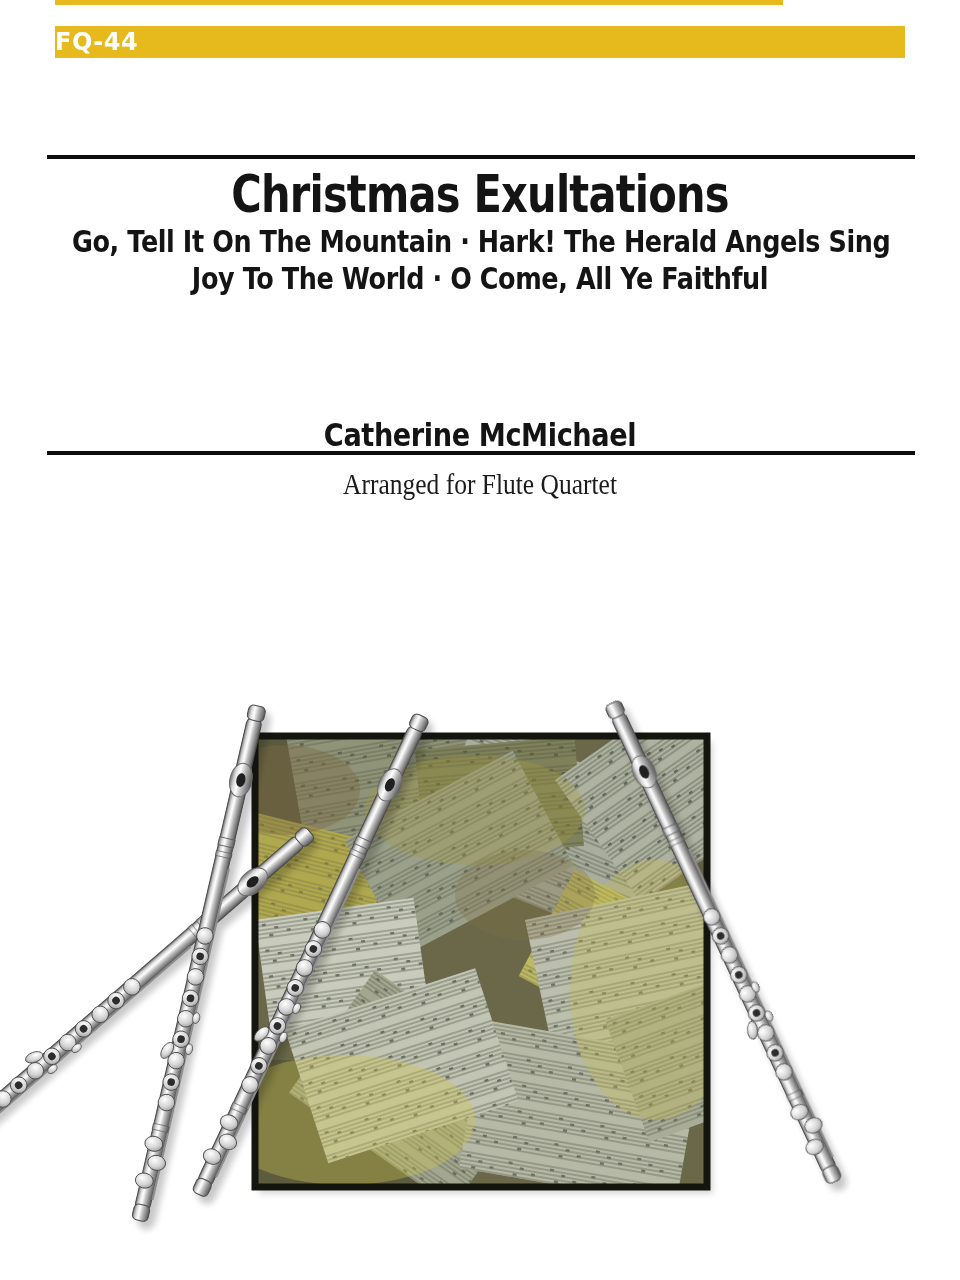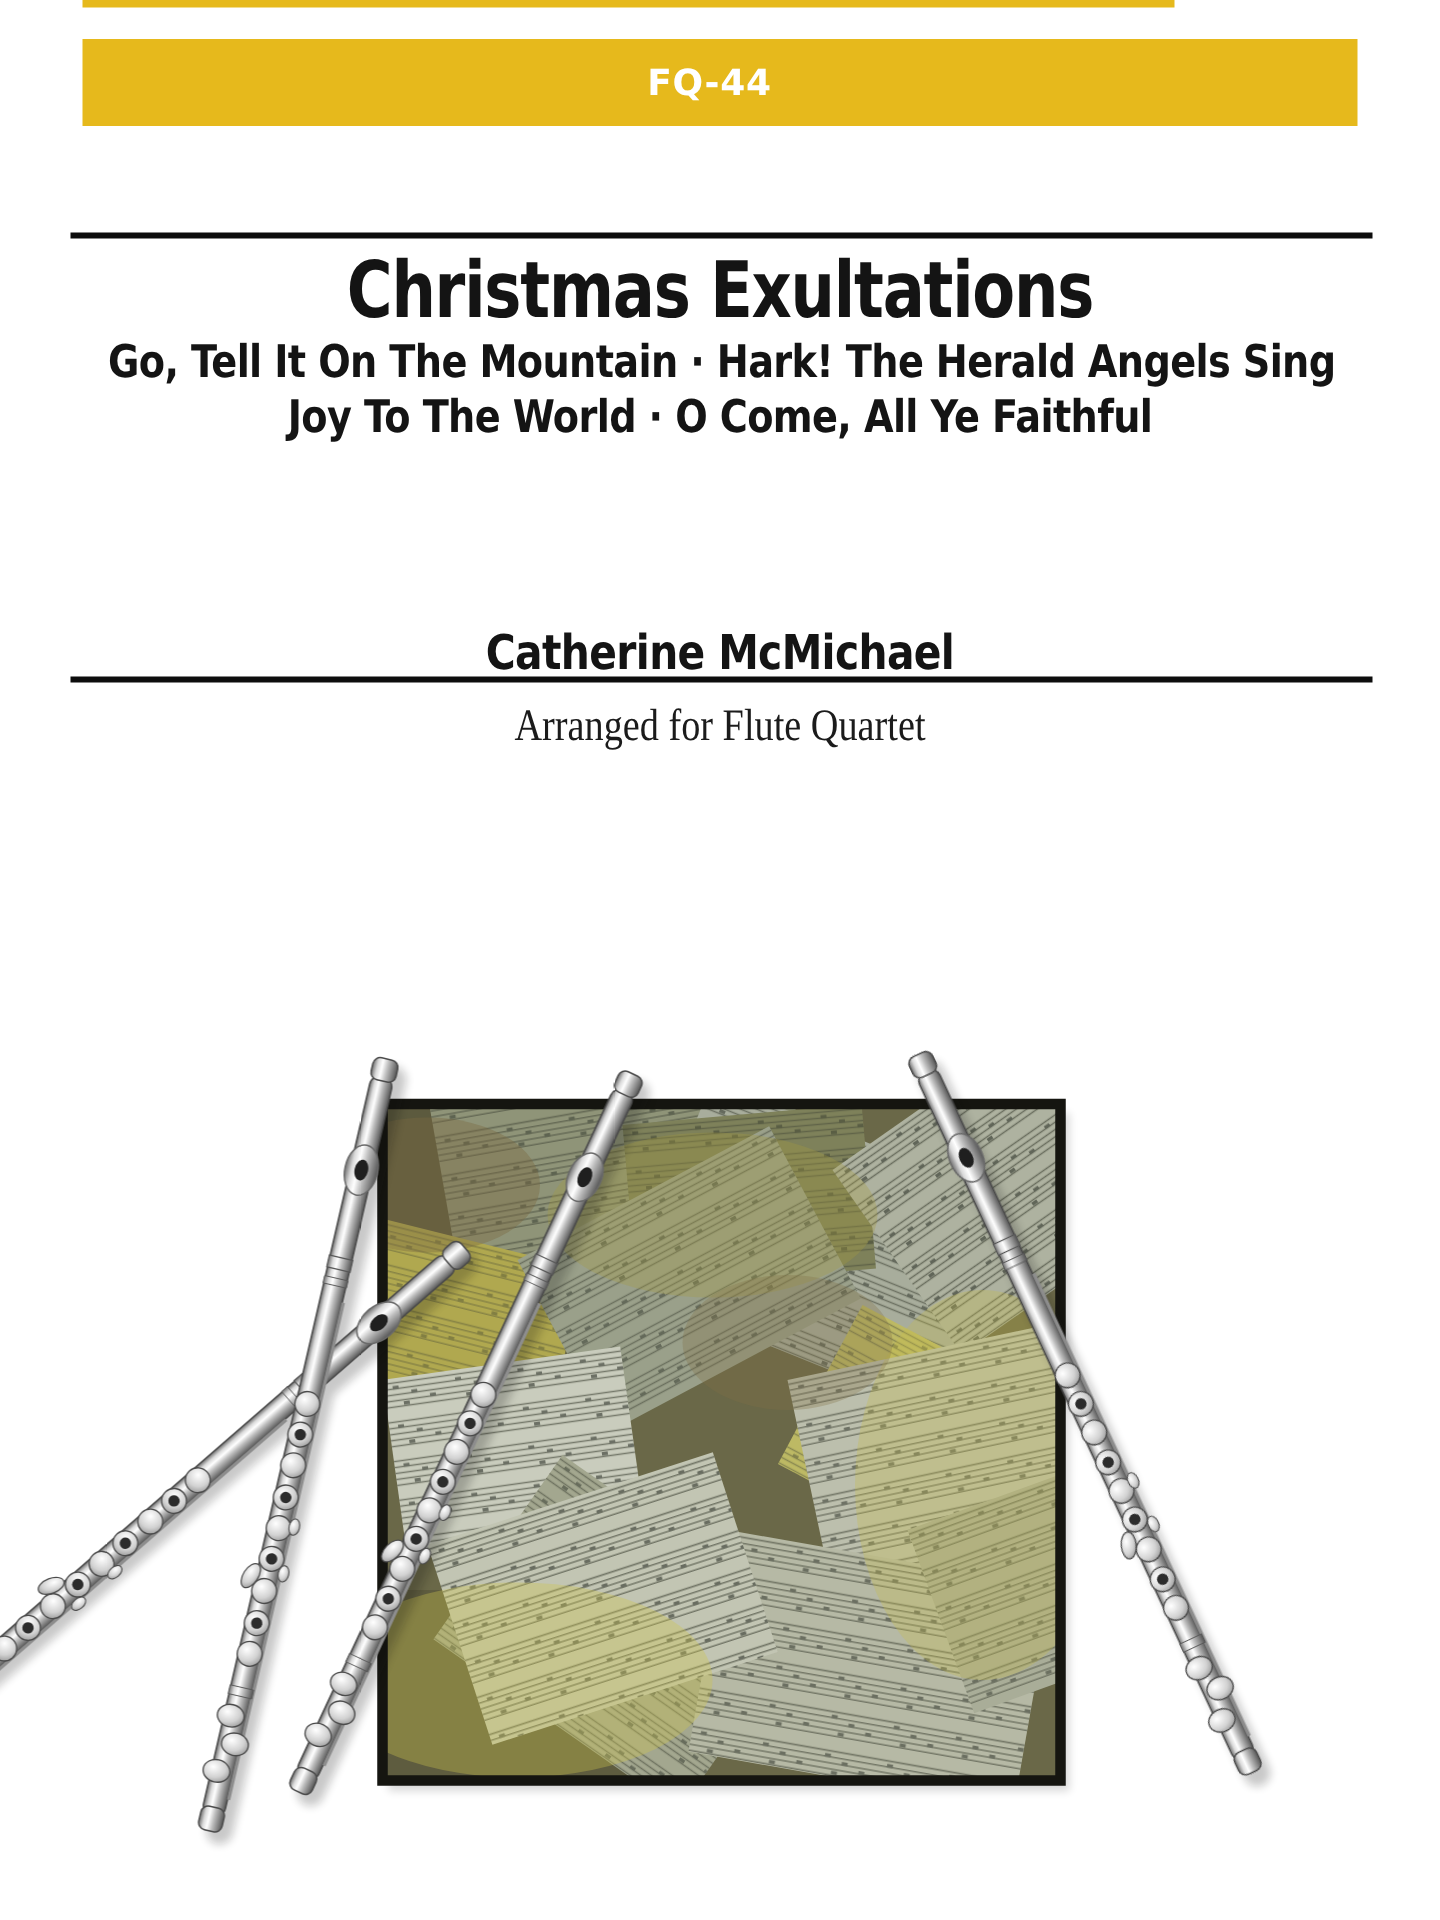--- a/index.html
+++ b/index.html
@@ -3,22 +3,22 @@
 <meta charset="utf-8">
 <style>
   html,body{margin:0;padding:0;background:#ffffff;}
   .page{
     position:relative;width:960px;height:1280px;margin:0 auto;
     background:#ffffff;overflow:hidden;
     font-family:"DejaVu Sans","Liberation Sans",sans-serif;color:#141414;
   }
   .top-strip{position:absolute;left:55px;top:0;width:728px;height:5px;}
   .banner{
-    position:absolute;left:55px;top:26px;width:850px;height:58px;
-    display:flex;align-items:center;justify-content:center;
+    position:absolute;left:55px;top:26px;width:850px;height:32px;
+    display:flex;align-items:center;justify-content:flex-start;
     padding-right:14px;box-sizing:border-box;
   }
   .banner .catalog{
     color:#ffffff;font-weight:bold;font-size:24px;letter-spacing:0.5px;
   }
   .rule{position:absolute;left:47px;width:868px;height:4px;background:#0d0d0d;}
   .rule-top{top:155px;}
   .rule-bottom{top:451px;}
   .ctr{position:absolute;left:0;right:0;text-align:center;white-space:nowrap;line-height:1;}
   .title{

